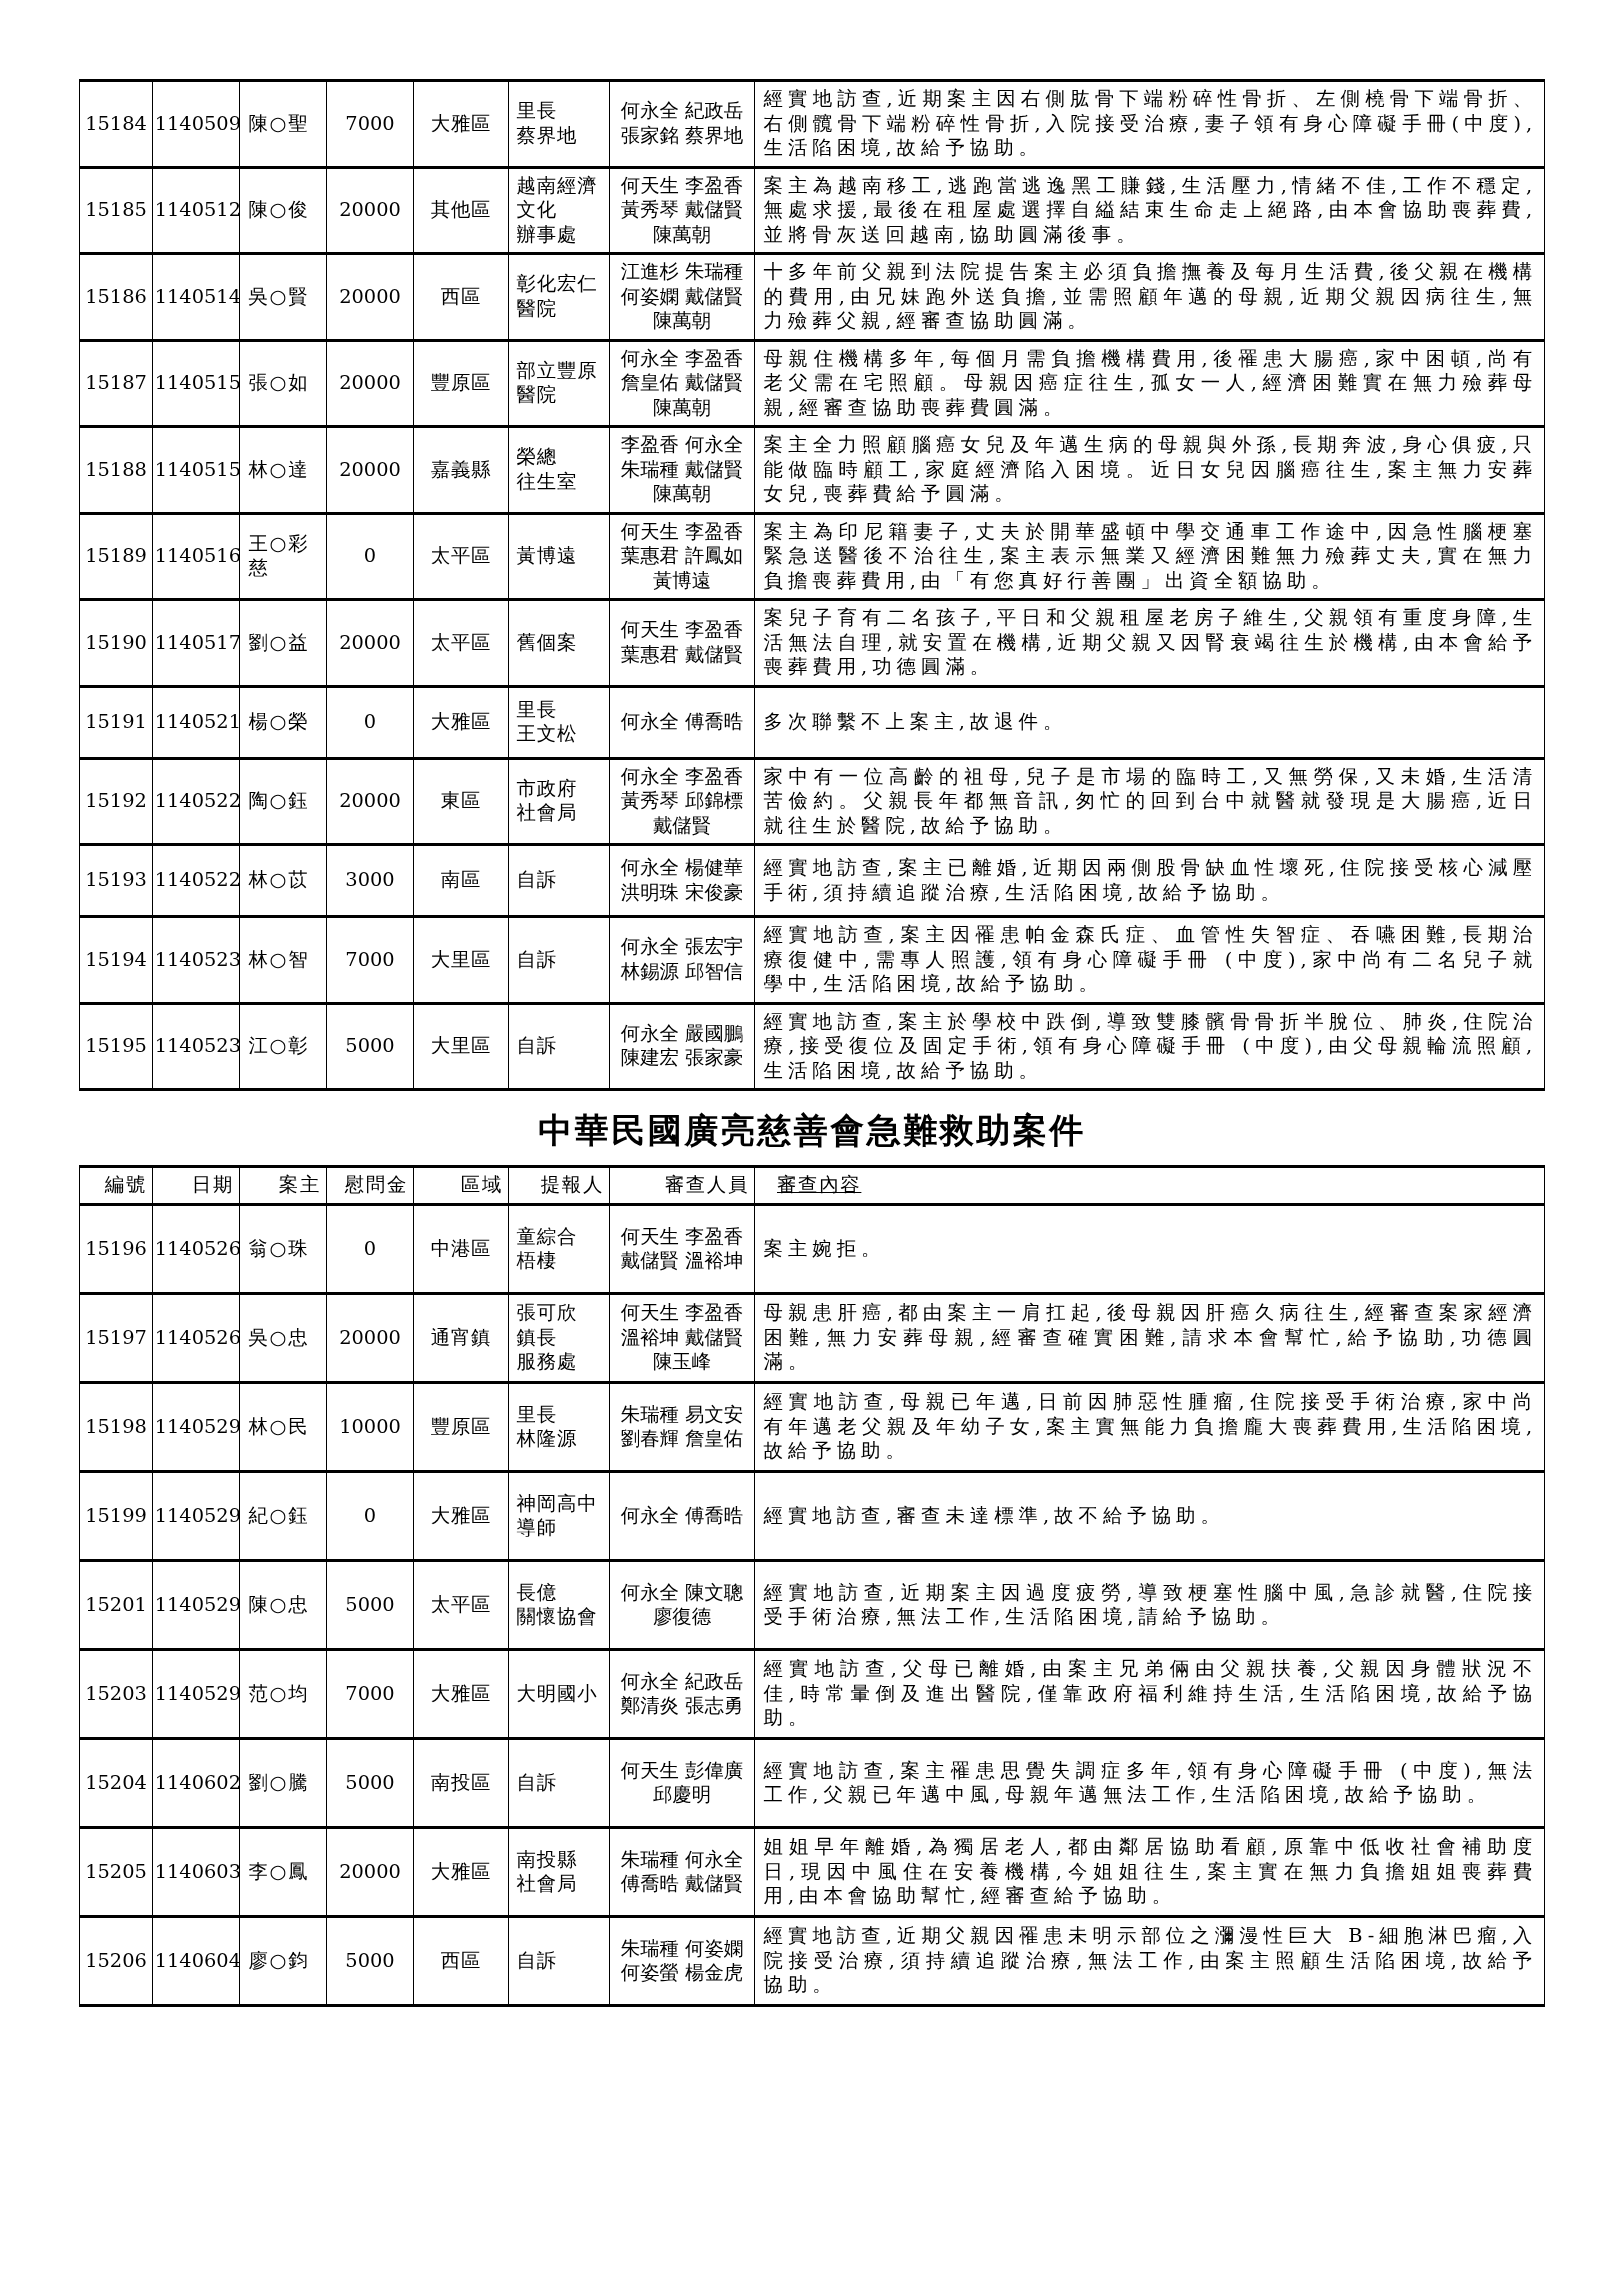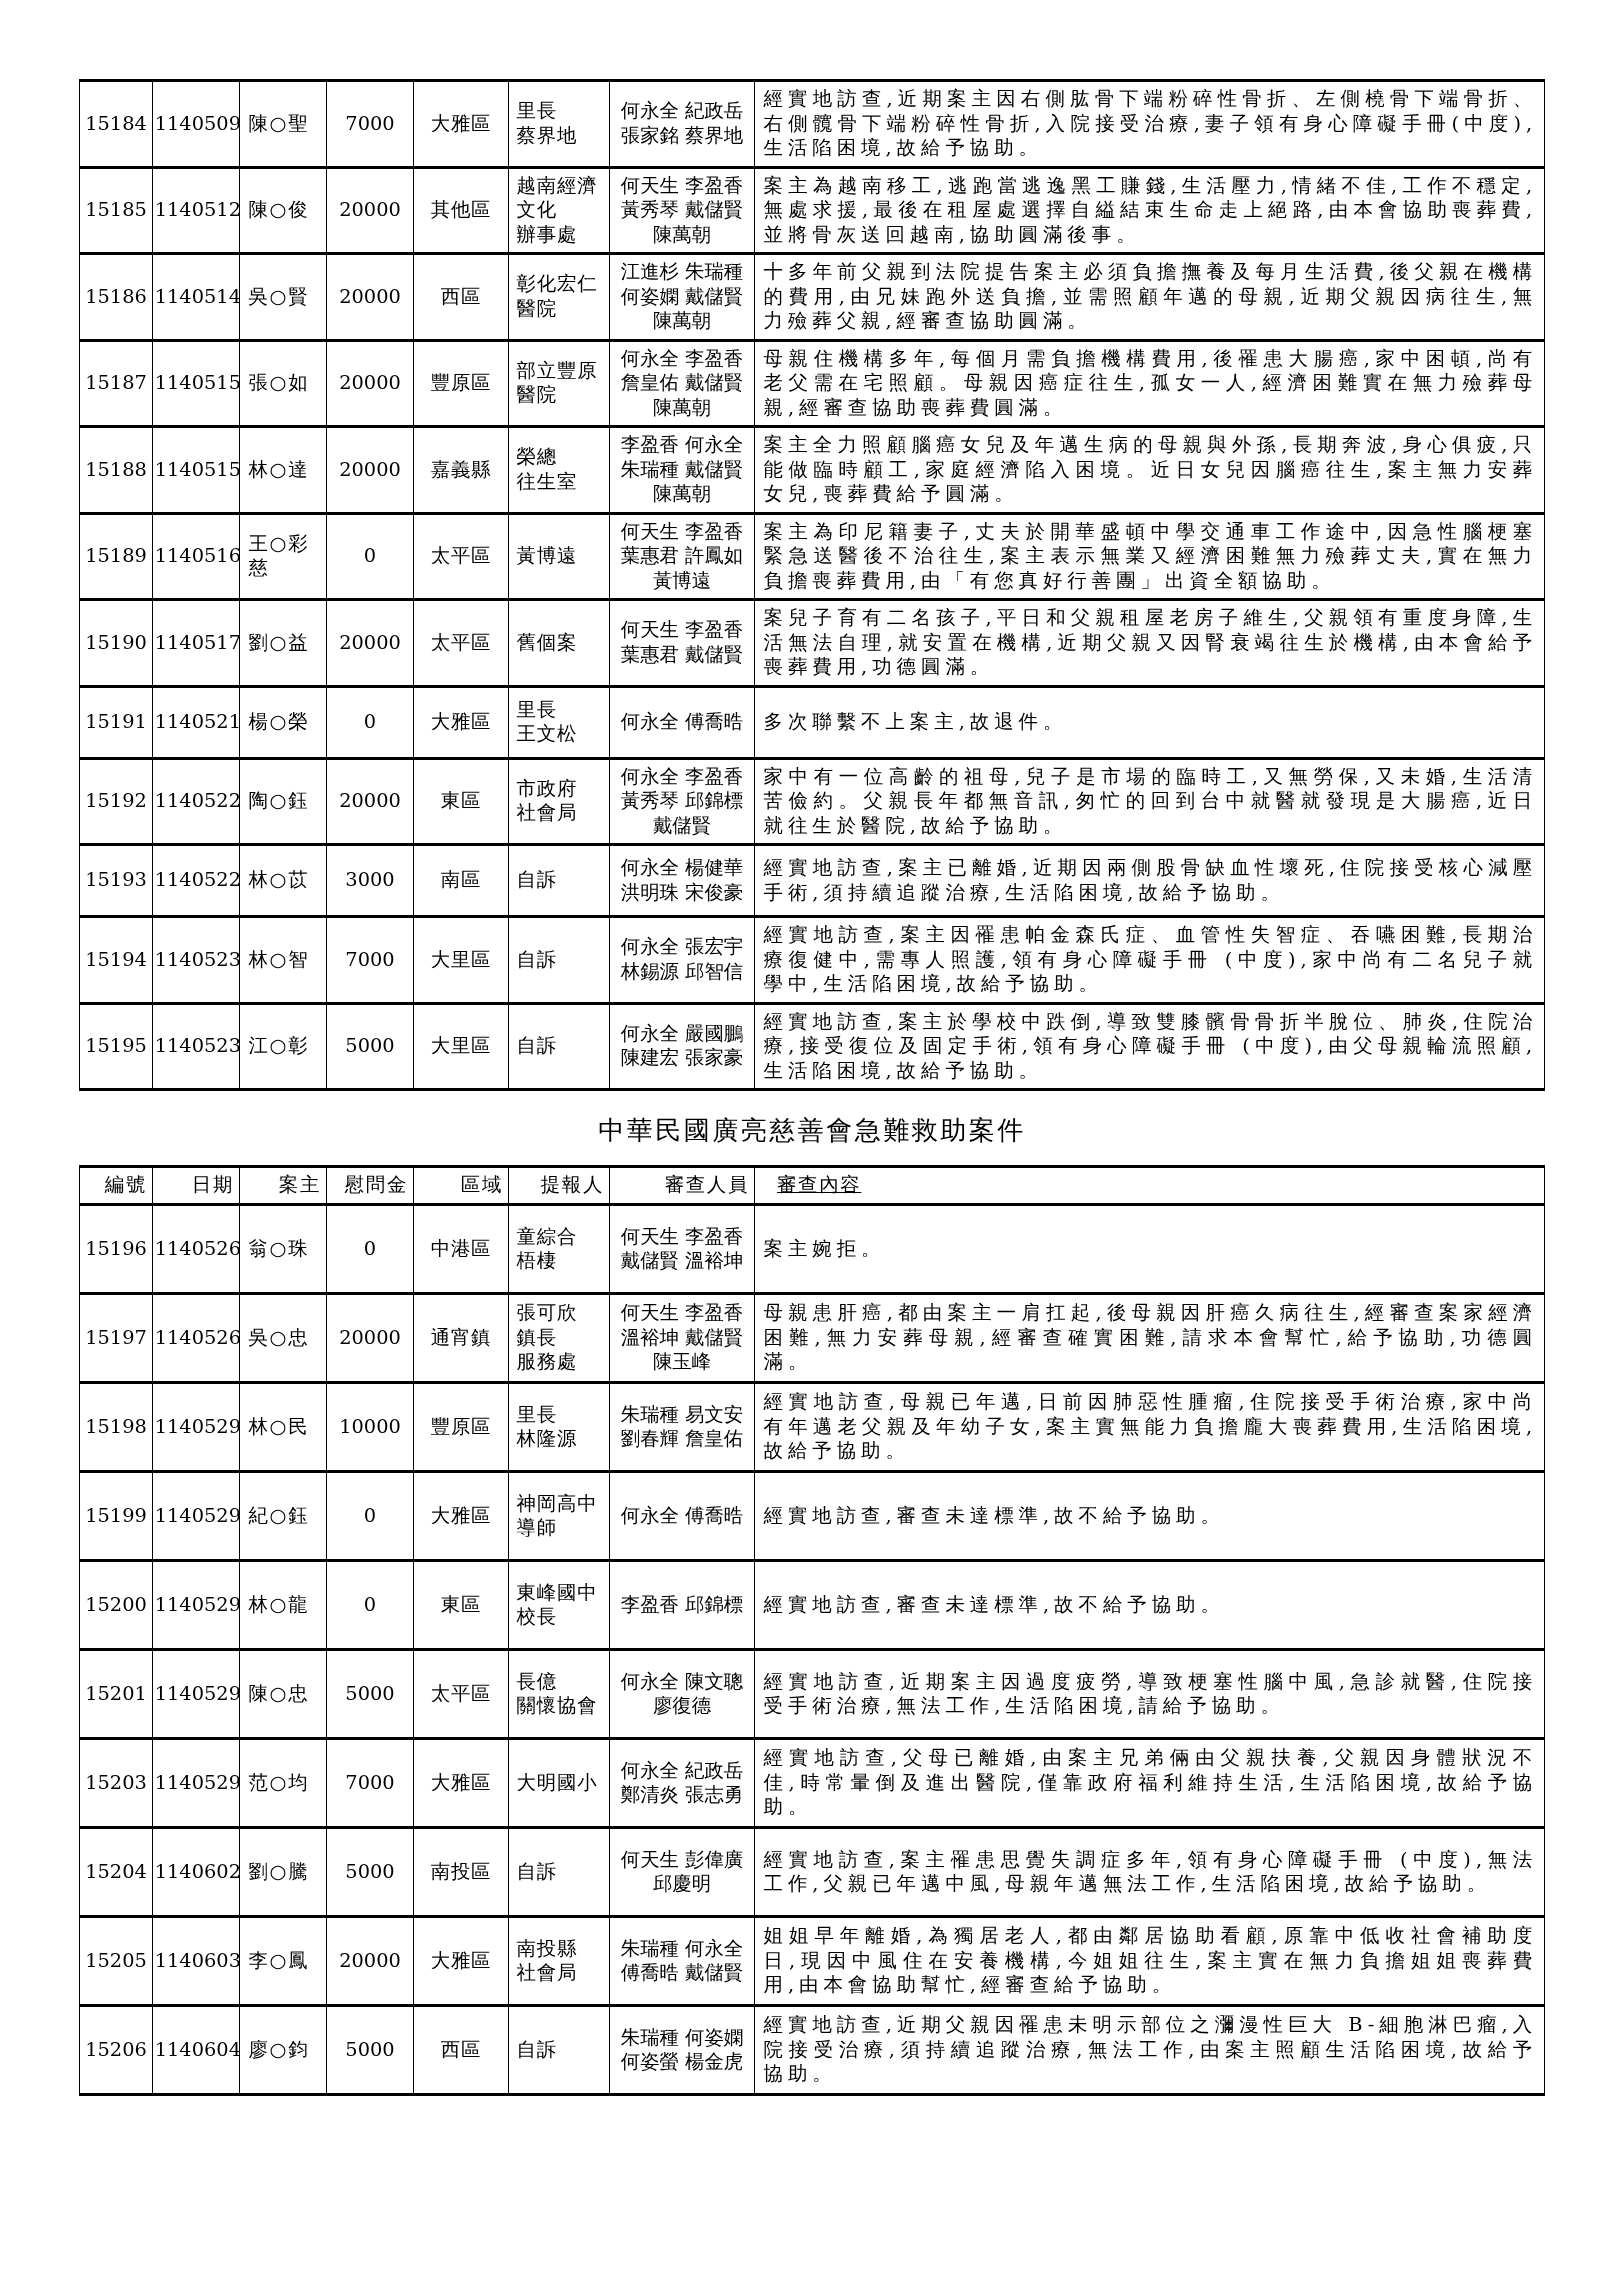--- a/index.html
+++ b/index.html
@@ -33,21 +33,21 @@
   }
   tr.t-row > td{height:59px;}
   tr.b-row > td{height:76px;}
   
   tr.hdr-row th{
     text-align:right;padding:5px 5px 5px 6.8px;height:25px;letter-spacing:1.7px;
   }
   tr.hdr-row th.c-content{padding-left:22px;text-align:left;letter-spacing:1.7px;text-decoration:underline;}
   .title{
     width:1466px;margin:15px 0 10px 0;
-    font-size:26px;font-weight:400;letter-spacing:2.5px;
+    font-size:34px;font-weight:700;letter-spacing:2.5px;
     text-align:center;line-height:49px;
   }
 </style>
 </head>
 <body>
 
 <div class="page">
 
   <table class="cases">
     <colgroup>
@@ -278,31 +278,20 @@
           <td class="c-date">1140529</td>
           <td class="c-owner">紀○鈺</td>
           <td class="c-amount">0</td>
           <td class="c-region">大雅區</td>
           <td class="c-reporter">神岡高中
 導師</td>
           <td class="c-reviewers">何永全 傅喬晧</td>
           <td class="c-content">經實地訪查,審查未達標準,故不給予協助。</td>
         </tr>
         <tr class="b-row">
-          <td class="c-id">15200</td>
-          <td class="c-date">1140529</td>
-          <td class="c-owner">林○龍</td>
-          <td class="c-amount">0</td>
-          <td class="c-region">東區</td>
-          <td class="c-reporter">東峰國中
-校長</td>
-          <td class="c-reviewers">李盈香 邱錦標</td>
-          <td class="c-content">經實地訪查,審查未達標準,故不給予協助。</td>
-        </tr>
-        <tr class="b-row">
           <td class="c-id">15201</td>
           <td class="c-date">1140529</td>
           <td class="c-owner">陳○忠</td>
           <td class="c-amount">5000</td>
           <td class="c-region">太平區</td>
           <td class="c-reporter">長億
 關懷協會</td>
           <td class="c-reviewers">何永全 陳文聰
 廖復德</td>
           <td class="c-content">經實地訪查,近期案主因過度疲勞,導致梗塞性腦中風,急診就醫,住院接受手術治療,無法工作,生活陷困境,請給予協助。</td>

